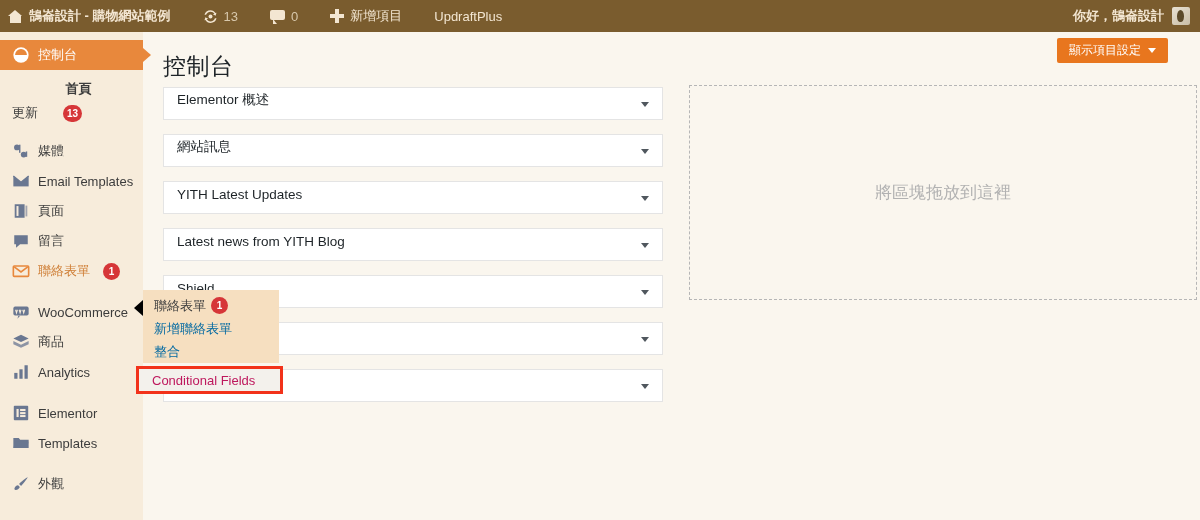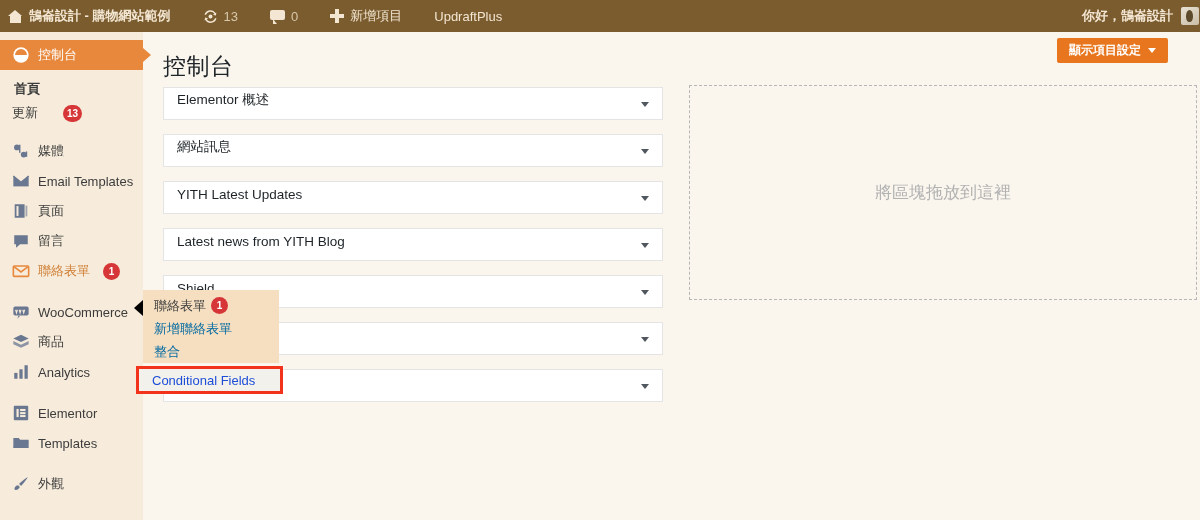--- a/index.html
+++ b/index.html
@@ -22,21 +22,21 @@
     gap: 14px;
   }
   .ab-item {
     display: flex; align-items: center; gap: 6px;
     height: 32px; padding: 0 9px;
     color: #f3e6d2; white-space: nowrap;
   }
   .ab-item.site { font-weight: 700; padding-left: 8px; }
   .ab-count { color: #d8c8ac; }
   .ab-spacer { flex: 1; }
-  .ab-right { display: flex; align-items: center; gap: 8px; padding-right: 1px; font-weight: 700;}
+  .ab-right { display: flex; align-items: center; gap: 8px; padding-right: 10px; font-weight: 700;}
   .avatar {
     width: 18px; height: 18px; border-radius: 2px;
     background: linear-gradient(145deg,#e8e1d4,#c9bda6);
     display: inline-block; position: relative; flex: none;
   }
   .avatar::after {
     content: ""; position: absolute; left: 5px; top: 3px;
     width: 7px; height: 12px; border-radius: 50% 50% 45% 45%;
     background: #5c4a2a;
   }
@@ -131,34 +131,34 @@
     border-top: 8px solid transparent; border-bottom: 8px solid transparent;
     border-right: 9px solid #000; z-index: 61;
   }
   #cond-item {
     position: absolute; left: 136px; top: 366px;
     width: 147px; height: 28px;
     background: #f3f1ec;
     border: 3px solid #f2321a;
     display: flex; align-items: center;
     padding-left: 13px;
-    font-size: 13px; color: #1d4ed8;
+    font-size: 13px; color: #be185d;
     z-index: 62; white-space: nowrap;
   }
 
   
   #content {
     position: absolute; top: 32px; left: 143px;
     width: 1057px; height: 488px;
     background: #faf6ee;
   }
   #screen-options {
     position: absolute; right: 32px; top: 6px;
     background: #e8761e; color: #fff;
-    font-size: 12px; font-weight: 700;
+    font-size: 12px; font-weight: 400;
     padding: 6px 12px 7px 12px;
     display: flex; align-items: center; gap: 7px;
     border-radius: 2px; line-height: 1;
   }
   .so-caret {
     border-left: 4px solid transparent; border-right: 4px solid transparent;
     border-top: 5px solid #fff; display: inline-block;
   }
   #page-title {
     position: absolute; left: 20px; top: 19px;
@@ -235,21 +235,21 @@
       <svg viewBox="0 0 20 20">
           <circle cx="10" cy="10" r="8.5" fill="currentColor"></circle>
           <path d="M10 3.4A6.6 6.6 0 0 0 3.4 10h13.2A6.6 6.6 0 0 0 10 3.4z" fill="#e8883c"></path>
           <circle cx="6.4" cy="8" r="1" fill="#e8883c"></circle>
           <circle cx="13.6" cy="8" r="1" fill="#e8883c"></circle>
         </svg>
     </span>
     <span>控制台</span>
   </div>
 
-  <div class="sub-row bold" style="margin-top:7px;">
+  <div class="sub-row bold" style="margin-top:7px;justify-content:center;">
     <span>首頁</span>
   </div>
   <div class="sub-row" style="padding-left:12px;gap:20px;">
     <span>更新</span>
     <span class="badge">13</span>
   </div>
 
   <div class="sep"></div>
 
 

